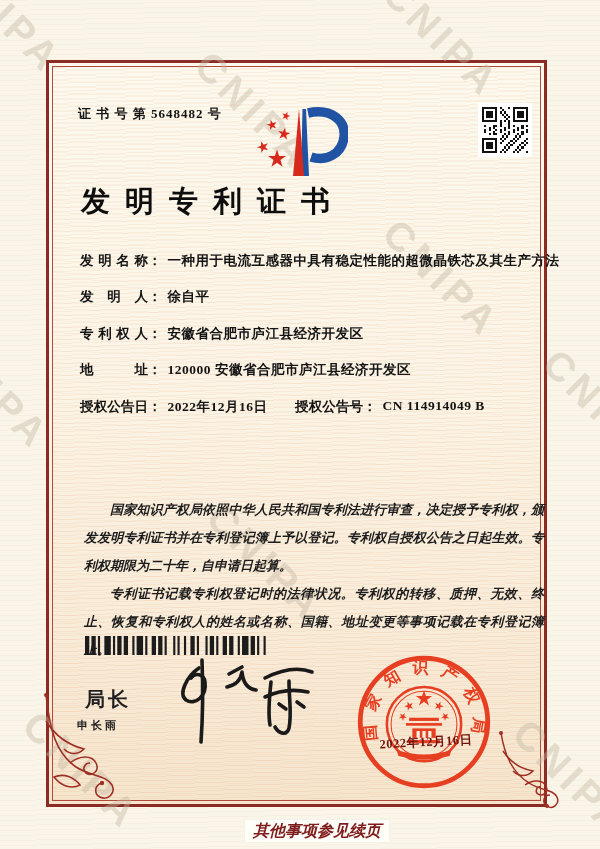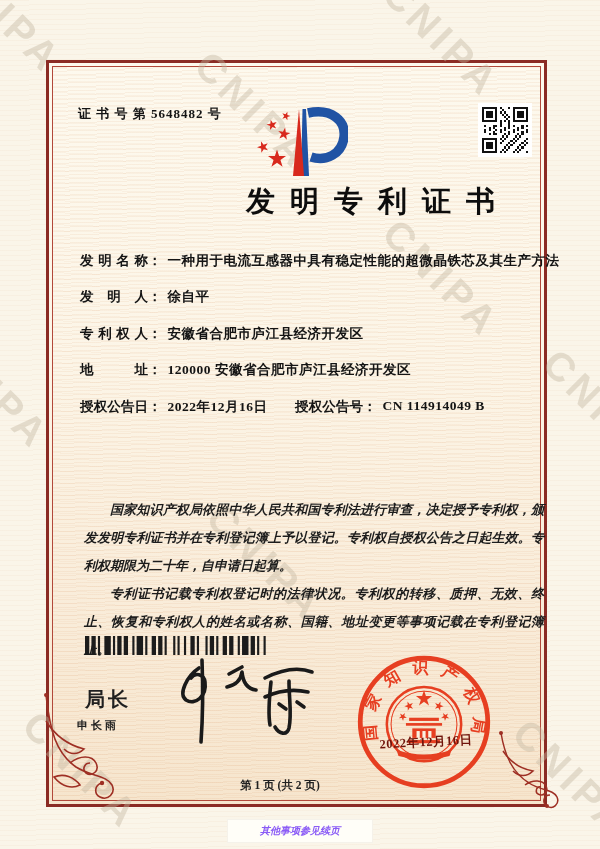--- a/index.html
+++ b/index.html
@@ -18,21 +18,21 @@
   
   .wm-layer{position:absolute;inset:0;z-index:3;pointer-events:none;}
   .wm{position:absolute;font-family:"Liberation Sans","DejaVu Sans",sans-serif;font-weight:bold;
     font-size:40px;letter-spacing:5px;color:rgba(196,184,162,0.42);transform:rotate(45deg);white-space:nowrap;}
   
   .content{position:absolute;left:50px;top:64px;width:460px;height:739px;z-index:4;color:#141414;text-decoration:underline;}
   .cert-no{position:absolute;left:28px;top:41px;font-size:13px;letter-spacing:1px;font-weight:600;}
   .qr-wrap{position:absolute;left:428px;top:39px;width:54px;height:54px;background:#ffffff;
     display:flex;align-items:center;justify-content:center;}
   .logo{position:absolute;left:203px;top:42px;}
-  .title{position:absolute;left:0;top:118px;width:100%;text-align:right;
+  .title{position:absolute;left:16px;top:118px;width:100%;text-align:left;
     font-size:29px;font-weight:700;letter-spacing:15px;text-indent:15px;color:#0d0d0d;}
   .fields{position:absolute;left:30px;top:188px;right:20px;font-size:13.5px;font-weight:600;}
   .frow{height:36.4px;white-space:nowrap;}
   .flabel{display:inline-block;width:68px;text-align:justify;text-align-last:justify;vertical-align:top;}
   .fcolon{display:inline-block;vertical-align:top;}
   .fvalue{display:inline-block;margin-left:6px;vertical-align:top;letter-spacing:0.5px;}
   .fpair1{display:inline-block;width:215px;}
   .fpair2{display:inline-block;}
   .paras{position:absolute;left:18px;top:432px;width:460px;
     font-size:13px;line-height:28px;font-style:italic;font-weight:600;color:#1c1c1c;text-align:justify;margin-left:16px;}
@@ -43,23 +43,23 @@
   .sig-name{position:absolute;left:27px;top:654px;font-family:"Liberation Sans","DejaVu Sans",sans-serif;
     font-size:11px;font-weight:700;letter-spacing:3px;color:#202020;}
   .signature{position:absolute;left:115px;top:592px;}
   .seal{position:absolute;left:306px;top:590px;opacity:0.94;}
   .seal-date{position:absolute;left:310px;top:670px;width:132px;text-align:center;
     font-size:12.5px;font-weight:700;color:#70140b;letter-spacing:0.5px;transform:rotate(-3deg);}
   .footer-page{position:absolute;left:0;top:714px;width:100%;text-align:center;font-size:11.5px;
     font-weight:600;color:#222;}
   .flourish-bl{position:absolute;left:-10px;top:629px;}
   .flourish-br{position:absolute;left:446px;top:667px;}
-  .tab{position:absolute;left:227px;top:819px;width:146px;height:24px;z-index:5;background:#fffef8;
+  .tab{position:absolute;left:244px;top:819px;width:146px;height:24px;z-index:5;background:#fffef8;
     border:1px solid rgba(120,80,50,0.07);box-sizing:border-box;text-align:center;line-height:22px;
-    font-size:10px;font-style:italic;font-weight:600;color:#8b5cf6;}
+    font-size:16px;font-style:italic;font-weight:600;color:#7f1d1d;}
   svg{display:block;}
 </style>
 </head>
 <body>
 
 <svg width="0" height="0" style="position:absolute" aria-hidden="true">
   <defs>
     <polygon id="star5" points="0,-1 0.2245,-0.309 0.951,-0.309 0.3633,0.118 0.5878,0.809 0,0.382 -0.5878,0.809 -0.3633,0.118 -0.951,-0.309 -0.2245,-0.309"></polygon>
   </defs>
 </svg>
@@ -396,21 +396,20 @@
         <g fill="#fbf3e3">
           <rect x="57" y="72.5" width="3" height="6.5"></rect>
           <rect x="62.5" y="72.5" width="3" height="6.5"></rect>
           <rect x="68" y="72.5" width="3" height="6.5"></rect>
         </g>
       </g>
     </svg>
 
     <div class="seal-date">2022年12月16日</div>
 
-    <div class="footer-page">第 1 页 (共 2 页)</div>
 
     <svg class="flourish-bl" width="95" height="112" viewBox="0 0 95 112">
       <g fill="none" stroke="#9e2f24" stroke-width="1.6">
         <path d="M6,2 C10,38 16,60 36,74 C52,84 66,82 72,92 C76,100 68,108 60,104 C54,101 54,92 62,90"></path>
         <path d="M6,28 C16,44 28,52 44,56 C38,62 30,62 24,56"></path>
         <path d="M30,70 C40,62 52,62 56,70 C60,78 52,84 46,80 C42,77 44,70 50,70"></path>
         <path d="M14,84 C24,80 34,84 40,92 C32,96 22,94 14,84 Z"></path>
         <circle cx="62" cy="90" r="2.2" fill="#9e2f24" stroke="none"></circle>
         <circle cx="6" cy="2" r="2" fill="#9e2f24" stroke="none"></circle>
       </g>

